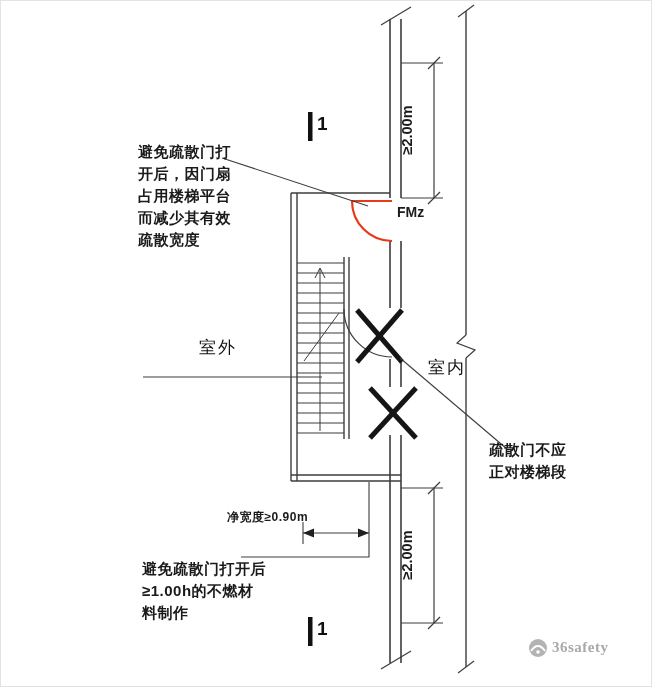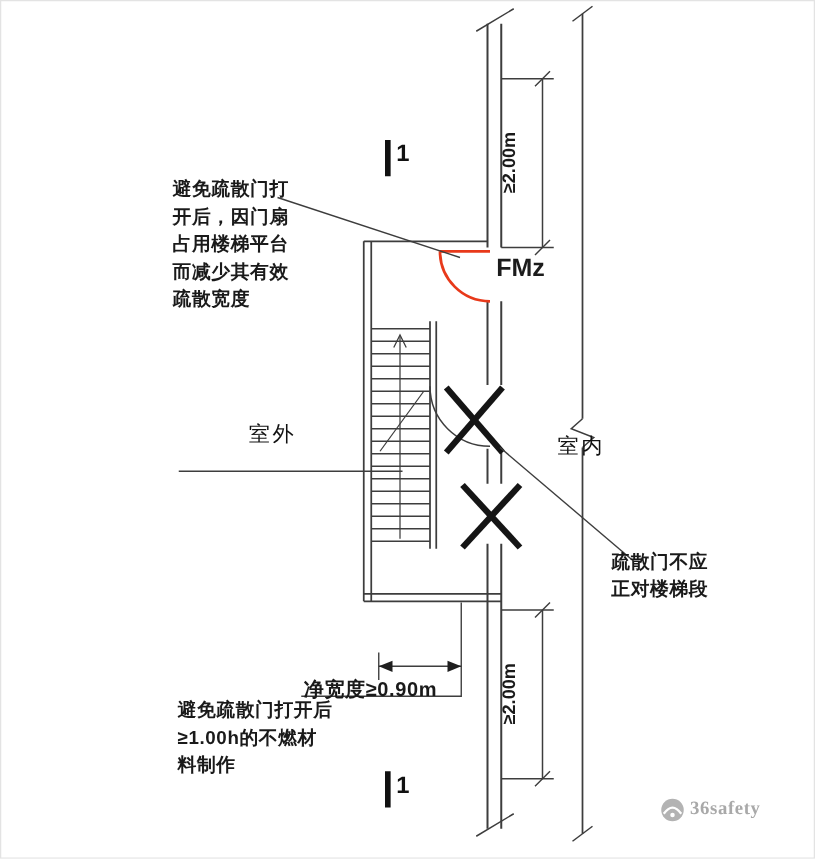--- a/index.html
+++ b/index.html
@@ -5,21 +5,21 @@
   html,body{margin:0;padding:0;background:#fafafa;}
   .canvas{
     position:relative;width:652px;height:687px;background:#ffffff;
     border:1px solid #e3e3e3;box-sizing:border-box;overflow:hidden;
     font-family:"Liberation Sans","DejaVu Sans",sans-serif;color:#1a1a1a;
   }
   .overlay{position:absolute;left:0;top:0;width:652px;height:687px;}
   .note{position:absolute;font-size:15px;line-height:22px;font-weight:600;color:#1a1a1a;
         letter-spacing:0.5px;word-break:break-all;}
   .room-label{position:absolute;font-size:17px;font-weight:400;color:#111;letter-spacing:2px;}
-  .door-tag{position:absolute;font-size:20px;font-weight:600;color:#1c1c1c;}
+  .door-tag{position:absolute;font-size:14px;font-weight:600;color:#1c1c1c;}
   .section-label{position:absolute;font-size:19px;font-weight:700;color:#111;}
   .dim-text{font-size:14.5px;font-weight:600;fill:#1a1a1a;
             font-family:"Liberation Sans","DejaVu Sans",sans-serif;}
   .watermark-text{position:absolute;font-size:15px;font-weight:600;color:#a9a9a9;letter-spacing:0.5px;font-family:Liberation Serif, serif;}
 </style>
 </head>
 <body>
 
 <div class="canvas">
 
@@ -144,26 +144,26 @@
       <circle cx="537" cy="647" r="9" fill="#b3b3b3"></circle>
       <path d="M530,650 Q537,640 544,650" stroke="#ffffff" stroke-width="1.8" fill="none"></path>
       <circle cx="537" cy="651" r="1.8" fill="#ffffff"></circle>
     </g>
   </svg>
 
   <div class="note" style="left:137px;top:140px;width:94px;">避免疏散门打开后，因门扇占用楼梯平台而减少其有效疏散宽度</div>
 
   <div class="room-label" style="left:198px;top:335px;">室外</div>
 
-  <div class="room-label" style="left:427px;top:344px;margin-left:18px;">室内</div>
+  <div class="room-label" style="left:427px;top:355px;">室内</div>
 
 
   <div class="note" style="left:488px;top:438px;width:82px;">疏散门不应正对楼梯段</div>
 
-  <div class="note" style="left:242px;top:505px;width:150px;font-size:16px;margin-top:36px;">净宽度≥0.90m</div>
+  <div class="note" style="left:226px;top:505px;width:150px;font-size:12px;">净宽度≥0.90m</div>
 
   <div class="note" style="left:141px;top:557px;width:126px;">避免疏散门打开后≥1.00h的不燃材料制作</div>
 
   <div class="door-tag" style="left:396px;top:203px;">FMz</div>
 
   <div class="section-label" style="left:316px;top:112px;">1</div>
 
   <div class="section-label" style="left:316px;top:617px;">1</div>
 
   <div class="watermark-text" style="left:551px;top:638px;">36safety</div>

